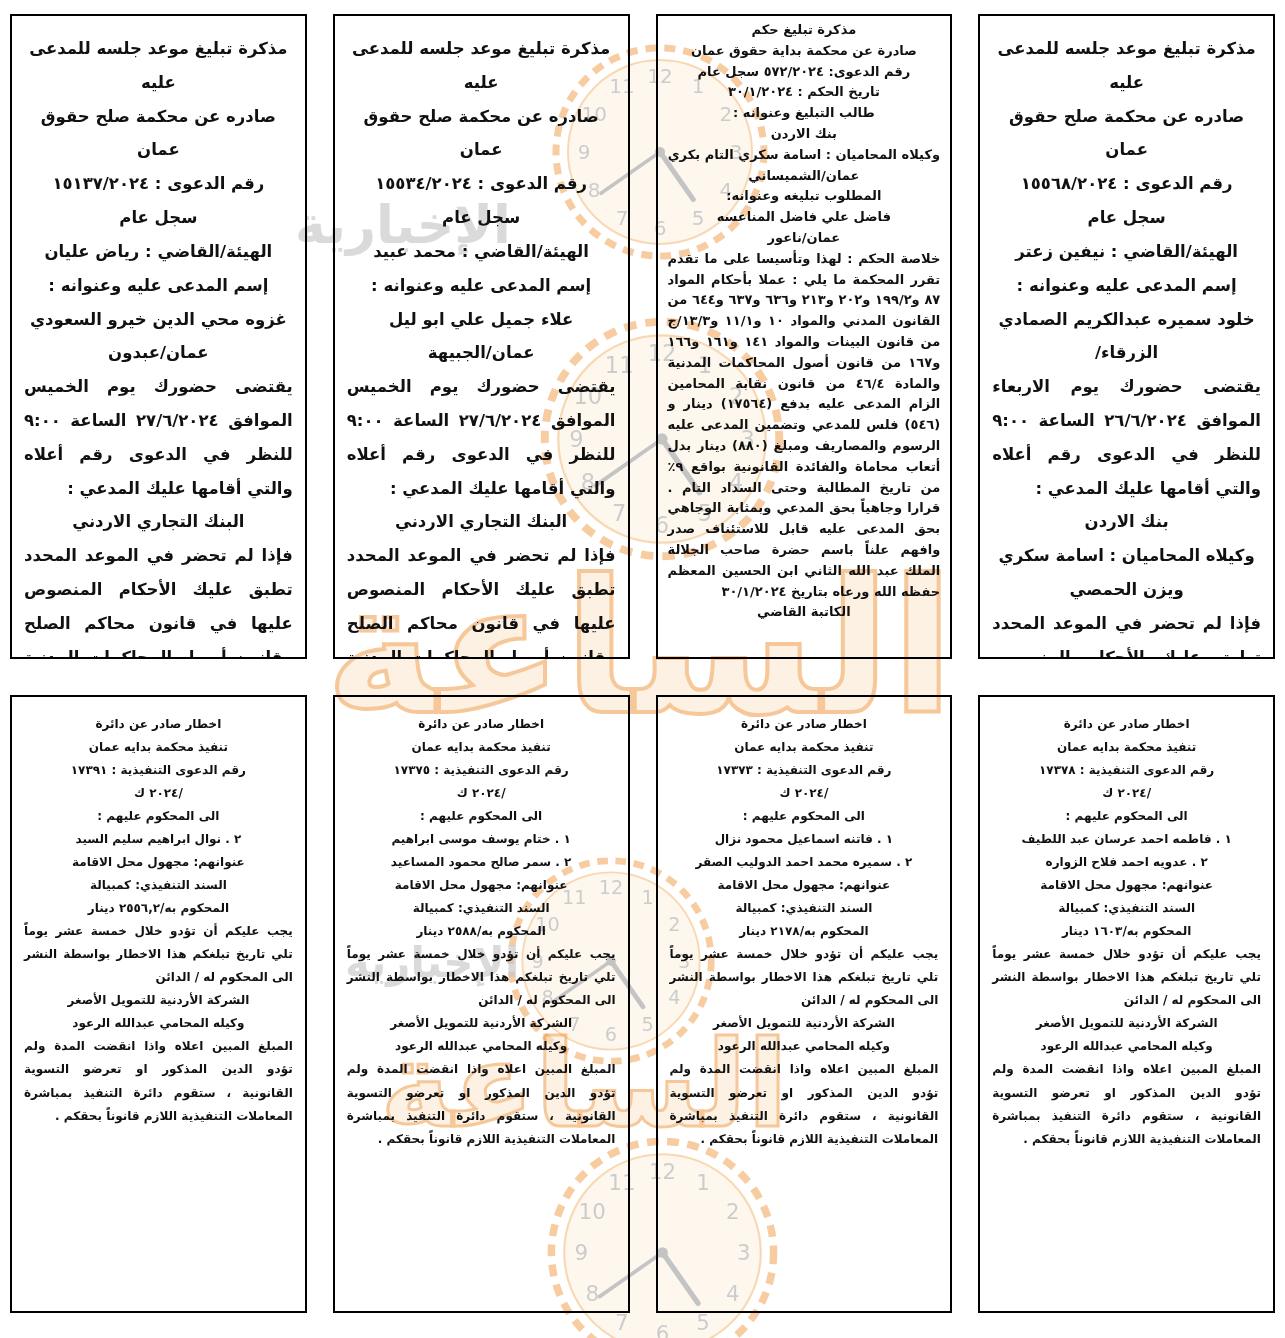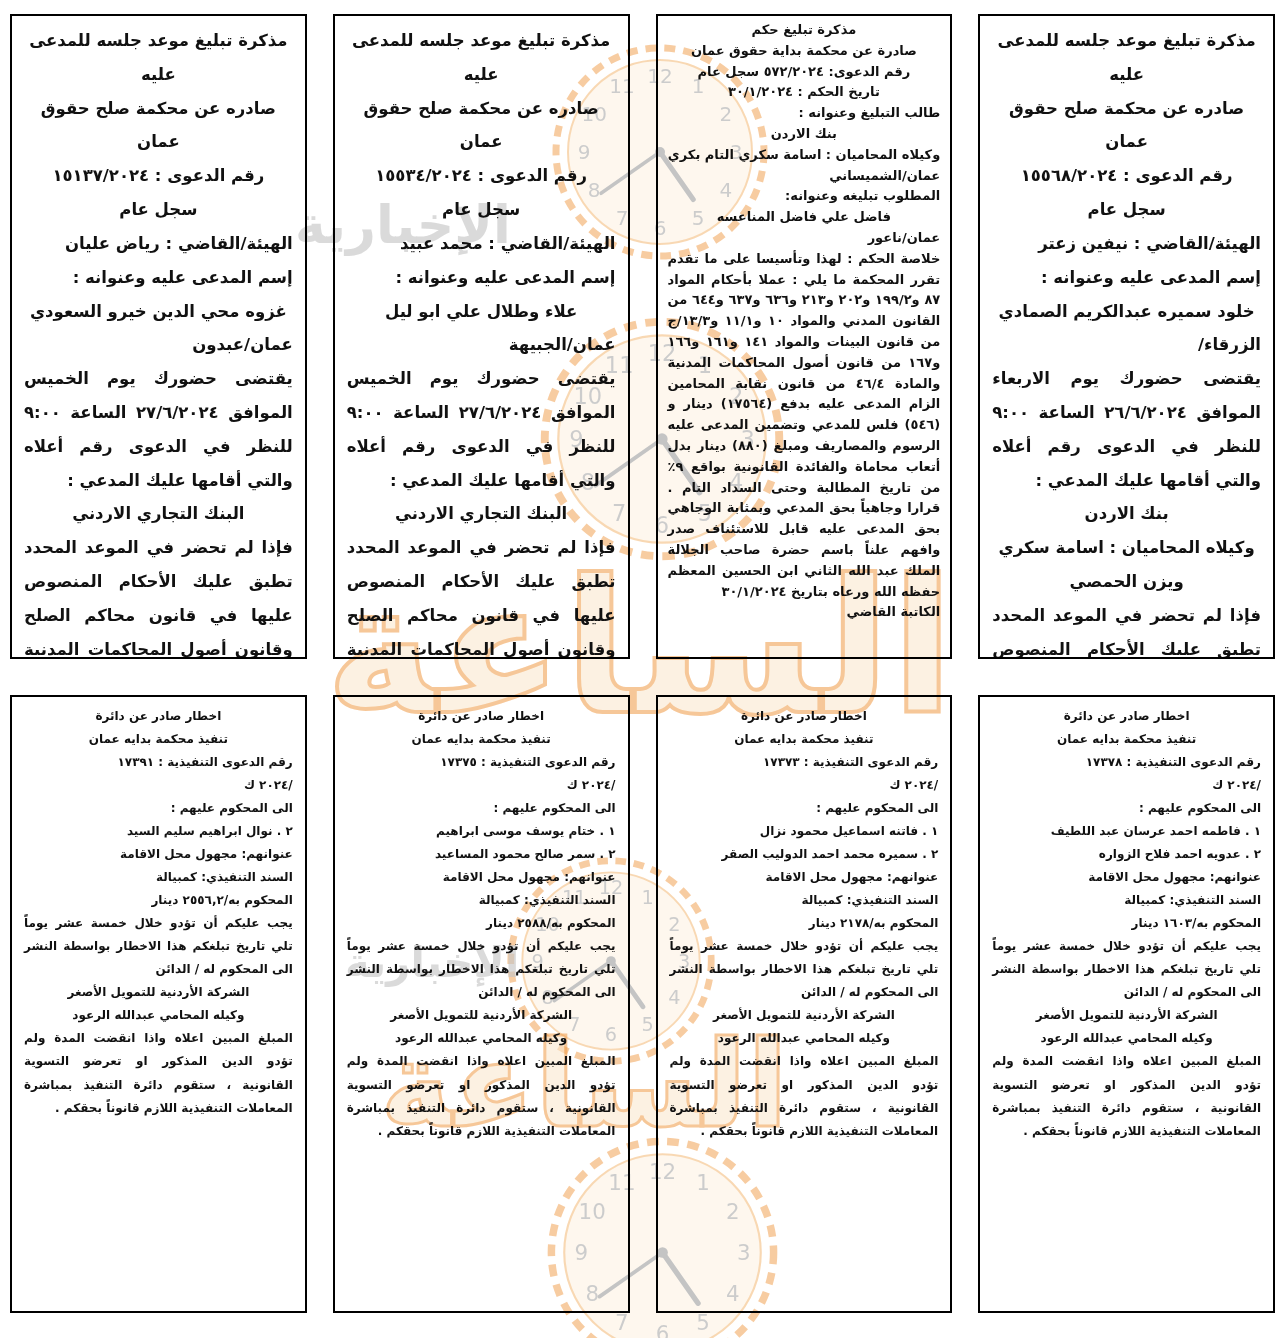--- a/index.html
+++ b/index.html
@@ -39,32 +39,32 @@
     position:relative; z-index:1;
     display:grid;
     grid-template-columns:repeat(4, 1fr);
     grid-template-rows:645px 618px;
     gap:36px 26px;
     padding:14px 10px 0 10px;
     direction:rtl;
   }
   .notice {
     border:2px solid #000000;
-    padding:8px 12px;
+    padding:16px 12px;
     font-weight:bold;
     font-size:16.5px;
     line-height:2.05;
     overflow:hidden;
     background:transparent;
   }
   .notice--dense   { font-size:13px;   line-height:1.6;  padding:4px 10px; }
   .notice--compact { font-size:12px; line-height:1.92; }
   .line { margin:0; }
   .l-c { text-align:center; }
-  .l-r { text-align:right; }
+  .l-r { text-align:center; }
   .l-j { text-align:justify; }
 </style>
 </head>
 <body>
 
 <main class="page-root">
 
   <div class="watermark" aria-hidden="true">
     <div class="wm-clock" id="wm-clock-1">
         <svg viewBox="0 0 220 220" xmlns="http://www.w3.org/2000/svg">
@@ -186,21 +186,21 @@
         <div class="line l-j">خلاصة الحكم : لهذا وتأسيسا على ما تقدم تقرر المحكمة ما يلي : عملا بأحكام المواد ٨٧ و١٩٩/٢ و٢٠٢ و٢١٣ و٦٣٦ و٦٣٧ و٦٤٤ من القانون المدني والمواد ١٠ و١١/١ و١٣/٣/ج من قانون البينات والمواد ١٤١ و١٦١ و١٦٦ و١٦٧ من قانون أصول المحاكمات المدنية والمادة ٤٦/٤ من قانون نقابة المحامين الزام المدعى عليه بدفع (١٧٥٦٤) دينار و (٥٤٦) فلس للمدعي وتضمين المدعى عليه الرسوم والمصاريف ومبلغ (٨٨٠) دينار بدل أتعاب محاماة والفائدة القانونية بواقع ٩٪ من تاريخ المطالبة وحتى السداد التام . قرارا وجاهياً بحق المدعي وبمثابة الوجاهي بحق المدعى عليه قابل للاستئناف صدر وافهم علناً باسم حضرة صاحب الجلالة الملك عبد الله الثاني ابن الحسين المعظم حفظه الله ورعاه بتاريخ ٣٠/١/٢٠٢٤</div>
         <div class="line l-r">الكاتبة القاضي</div>
       </article>
       <article class="notice">
         <div class="line l-c">مذكرة تبليغ موعد جلسه للمدعى عليه</div>
         <div class="line l-c">صادره عن محكمة صلح حقوق عمان</div>
         <div class="line l-c">رقم الدعوى : ١٥٥٣٤/٢٠٢٤</div>
         <div class="line l-c">سجل عام</div>
         <div class="line l-r">الهيئة/القاضي : محمد عبيد</div>
         <div class="line l-r">إسم المدعى عليه وعنوانه :</div>
-        <div class="line l-c">علاء وطلال علي ابو ليل</div>
+        <div class="line l-c">علاء جميل علي ابو ليل</div>
         <div class="line l-r">عمان/الجبيهة</div>
         <div class="line l-j">يقتضى حضورك يوم الخميس الموافق ٢٧/٦/٢٠٢٤ الساعة ٩:٠٠ للنظر في الدعوى رقم أعلاه والتي أقامها عليك المدعي :</div>
         <div class="line l-c">البنك التجاري الاردني</div>
         <div class="line l-j">فإذا لم تحضر في الموعد المحدد تطبق عليك الأحكام المنصوص عليها في قانون محاكم الصلح وقانون أصول المحاكمات المدنية .</div>
       </article>
       <article class="notice">
         <div class="line l-c">مذكرة تبليغ موعد جلسه للمدعى عليه</div>
         <div class="line l-c">صادره عن محكمة صلح حقوق عمان</div>
         <div class="line l-c">رقم الدعوى : ١٥١٣٧/٢٠٢٤</div>
         <div class="line l-c">سجل عام</div>

